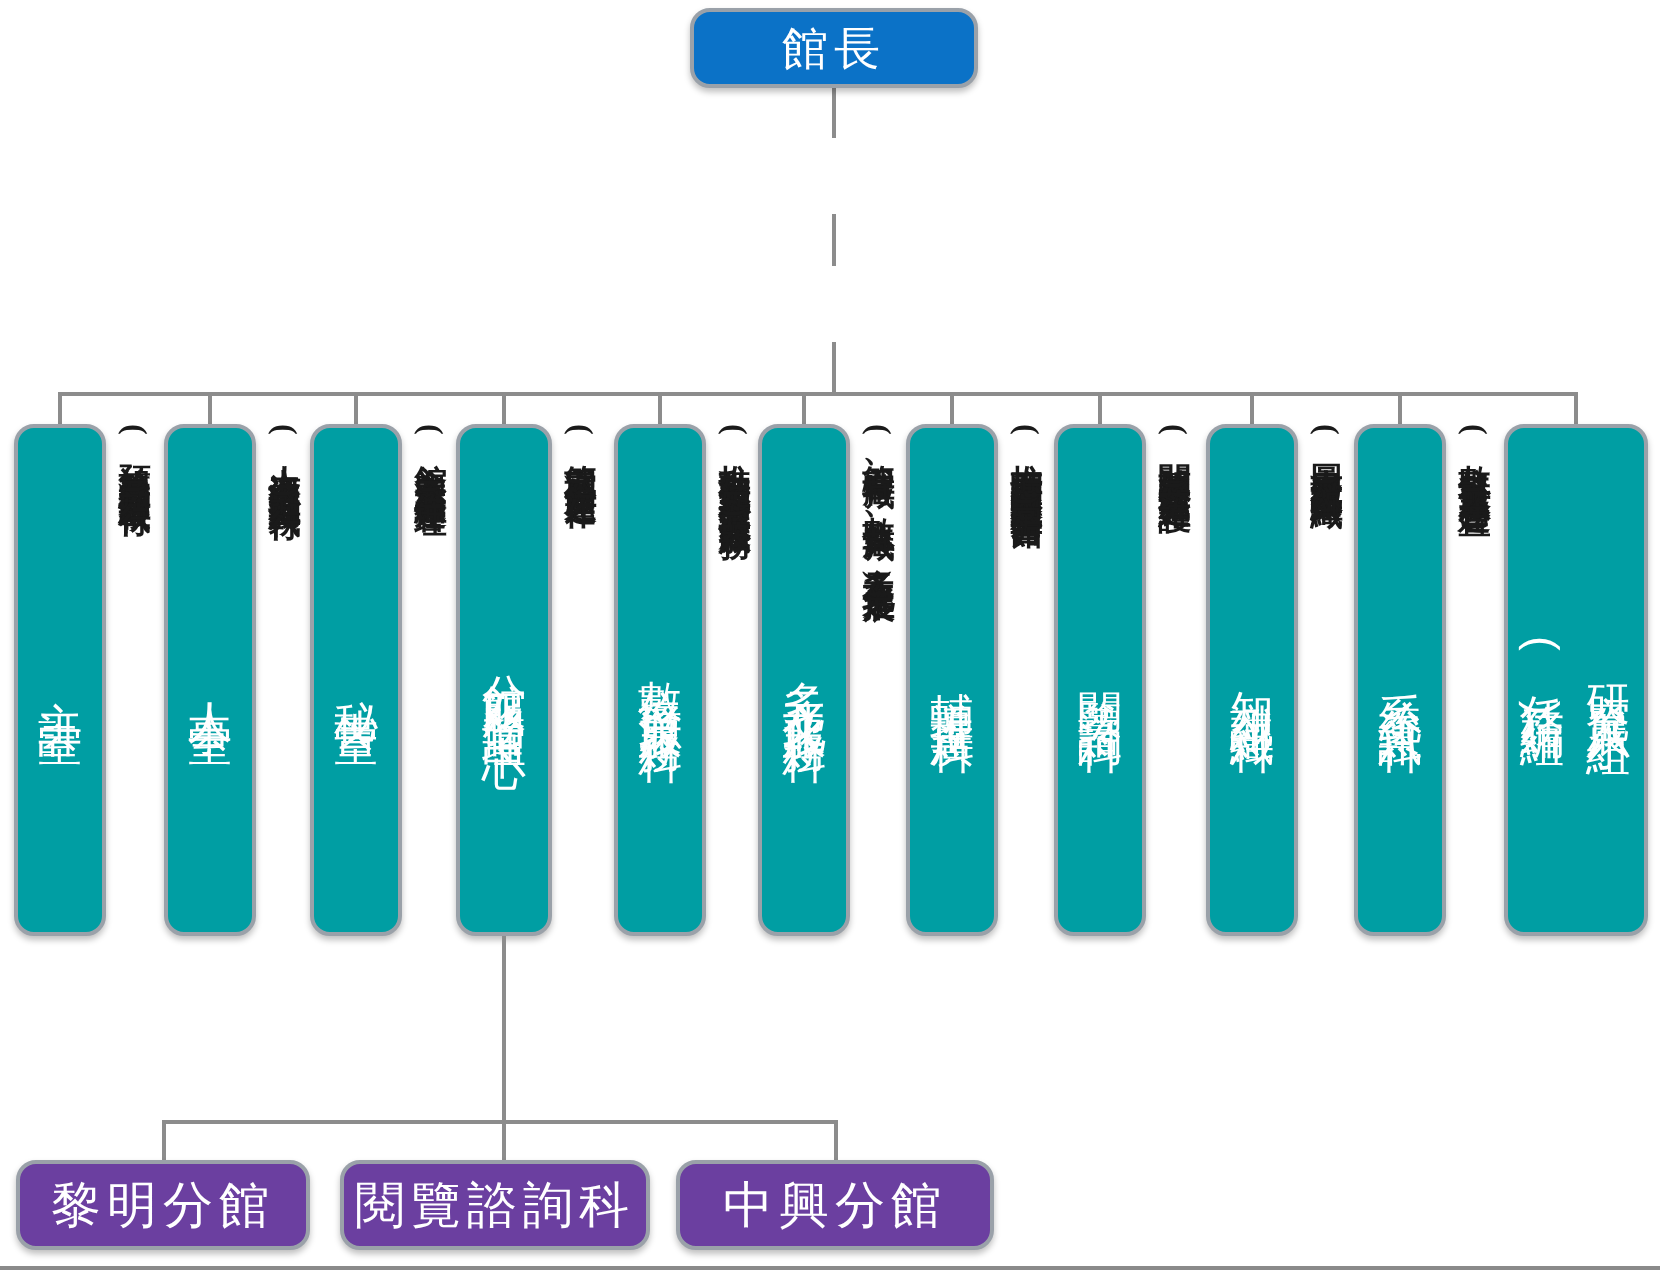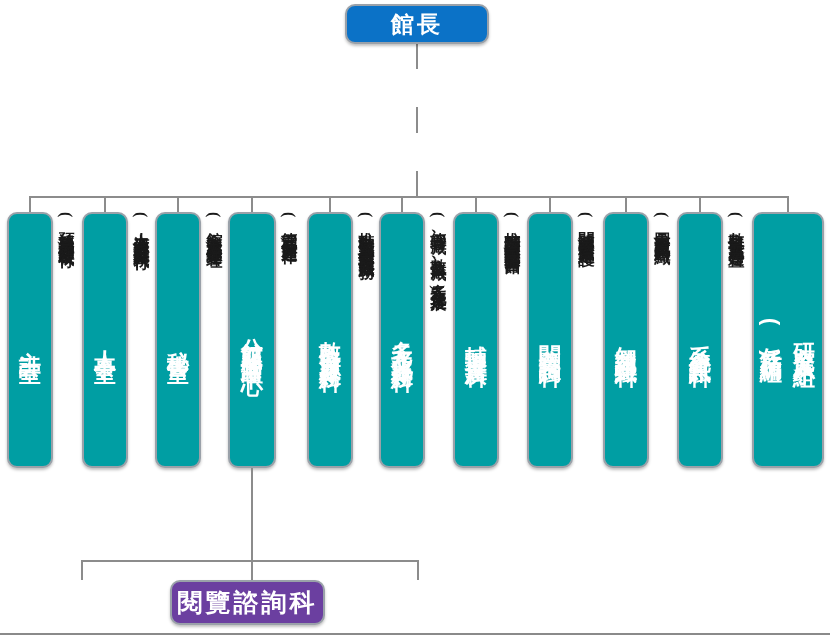--- a/index.html
+++ b/index.html
@@ -13,21 +13,21 @@
   
   .vline{position:absolute;width:2px;background:#8c8c8c;}
   .hline{position:absolute;height:2px;background:#8c8c8c;}
   
   .node{
     position:absolute;
     border:2px solid #9aa1a9;
     border-radius:10px;
     box-sizing:border-box;
     display:flex;align-items:center;justify-content:center;
-    color:#ffffff;font-weight:bold;
+    color:#ffffff;font-weight:normal;
     box-shadow:0 2px 3px rgba(0,0,0,0.25);
   }
   .blue{background:#0b72c7;font-size:23px;letter-spacing:3px;}
   .teal{background:#009ea3;}
   .purple{background:#6b3fa0;font-size:25px;letter-spacing:3px;}
   
   .vtitle{
     writing-mode:vertical-rl;
     font-size:22px;line-height:1;letter-spacing:5px;
     text-align:center;
@@ -128,19 +128,25 @@
 
   <div class="node teal" style="left:752px;top:212px;width:72px;height:256px">
     <span class="vtitle-wide"><span>研究發展小組</span><br><span>(任務編組)</span></span>
   </div>
 
   <div class="vline" style="left:251px;top:468px;height:112px"></div>
   <div class="hline" style="left:81px;top:560px;width:338px"></div>
   <div class="vline" style="left:81px;top:560px;height:20px"></div>
   <div class="vline" style="left:417px;top:560px;height:20px"></div>
 
+  <div class="node purple" style="left:8px;top:580px;width:147px;height:45px">
+    <span>黎明分館</span>
+  </div>
   <div class="node purple" style="left:170px;top:580px;width:155px;height:45px">
     <span>閱覽諮詢科</span>
+  </div>
+  <div class="node purple" style="left:338px;top:580px;width:159px;height:45px">
+    <span>中興分館</span>
   </div>
 
   <div class="bottom-rule"></div>
 
 </div>
 
 </body></html>

